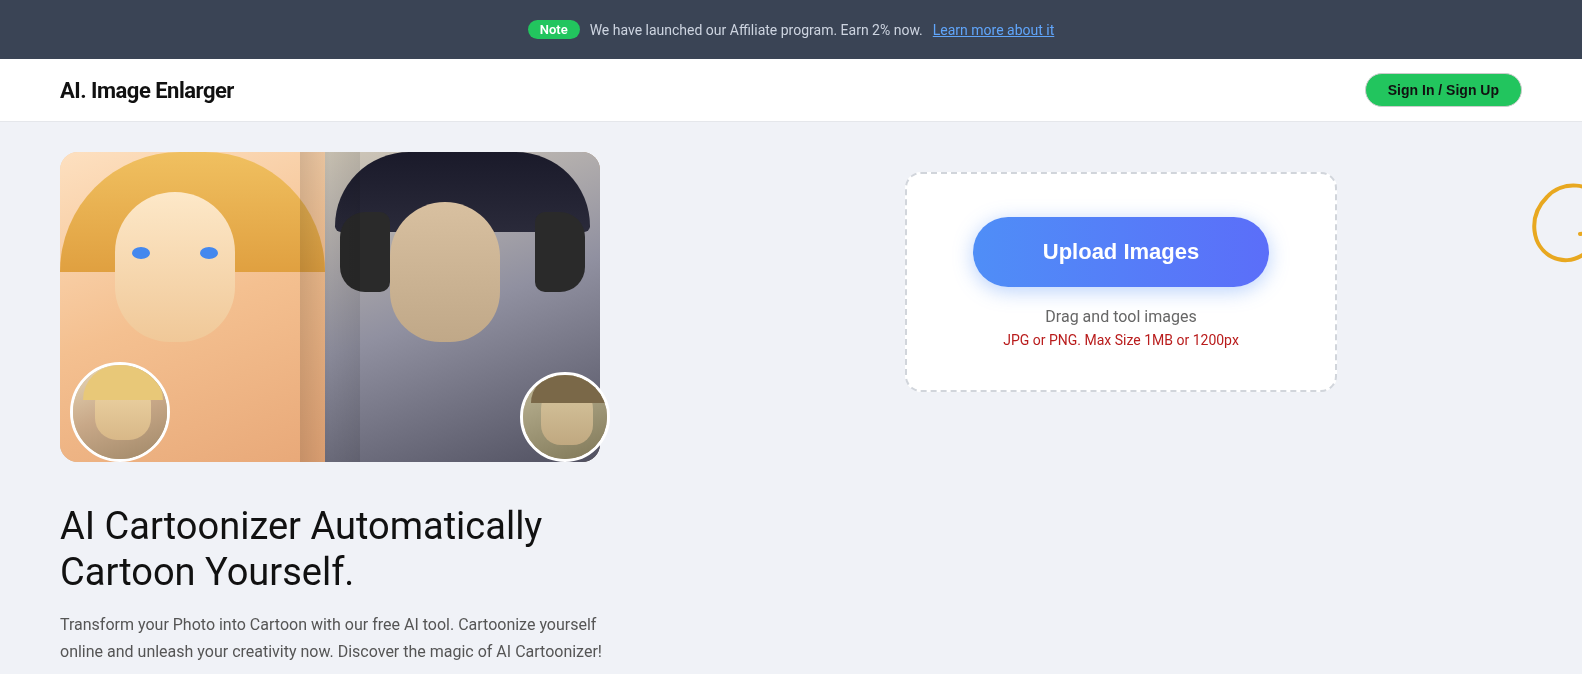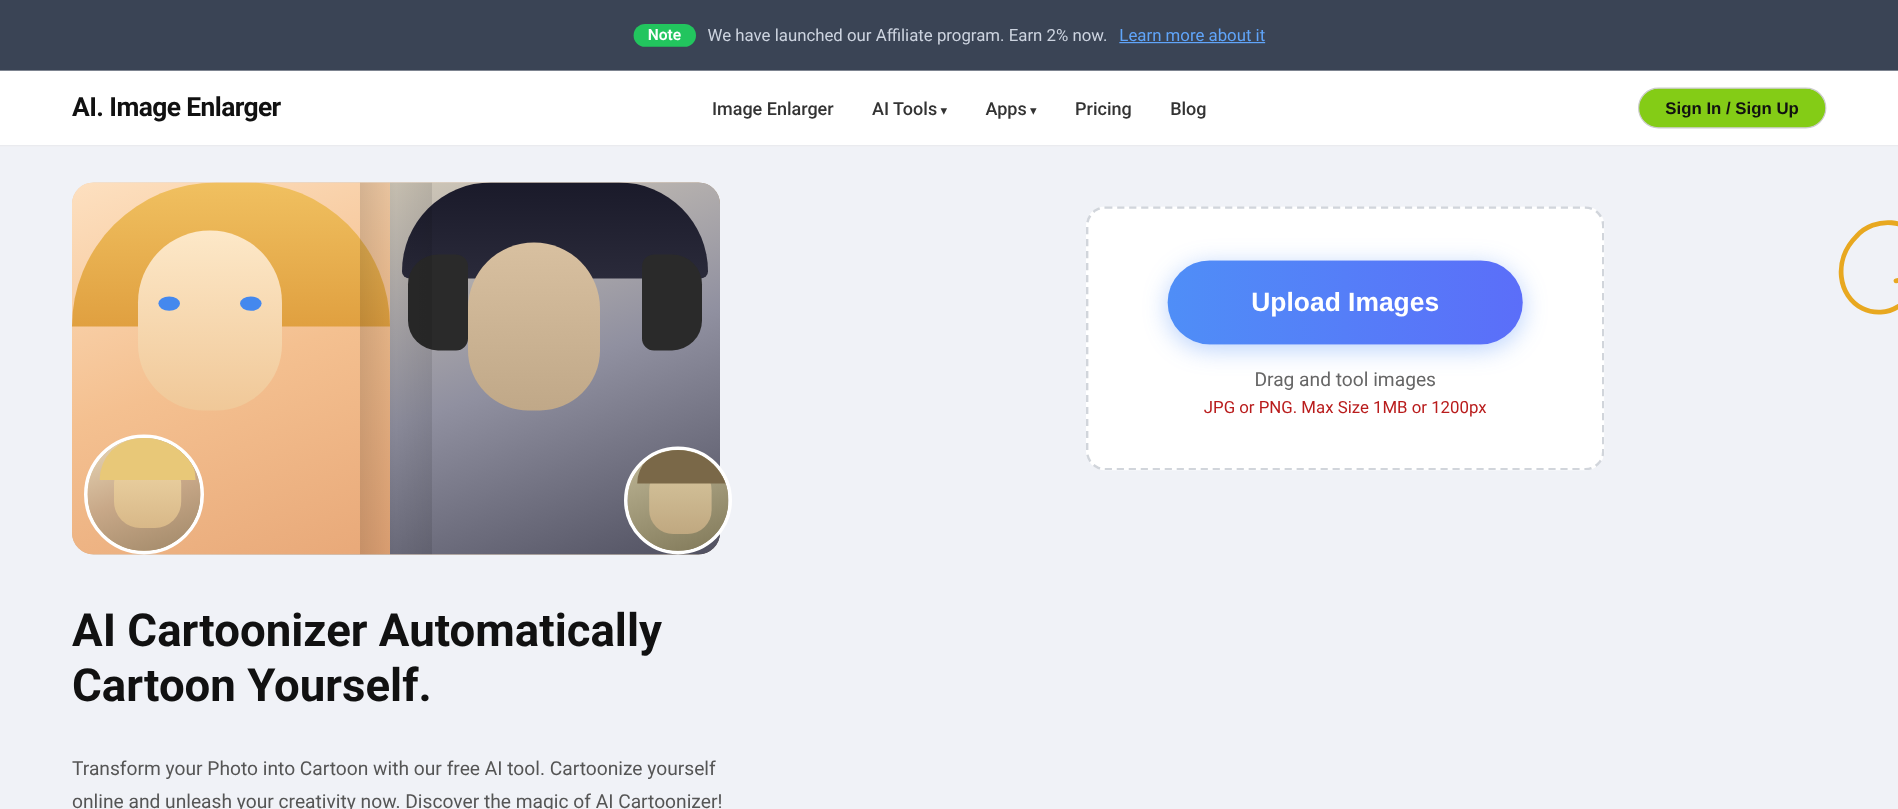--- a/index.html
+++ b/index.html
@@ -52,21 +52,21 @@
       text-decoration: none;
       color: #333;
       font-size: 15px;
       font-weight: 500;
     }
     .nav-links li a.with-arrow::after {
       content: ' ▾';
       font-size: 11px;
     }
     .nav-signin {
-      background: #84cc16;
+      background: #22c55e;
       border: 1.5px solid #ccc;
       border-radius: 30px;
       padding: 8px 22px;
       font-size: 14px;
       font-weight: 600;
       color: #111;
       cursor: pointer;
     }
 
     
@@ -128,24 +128,24 @@
       position: absolute;
       top: 12px; left: 20px;
       width: 48px; height: 58px;
       background: #b8a888;
       border-radius: 24px 24px 18px 18px;
     }
 
     
     .hero-title {
       font-size: 38px;
-      font-weight: 700;
+      font-weight: 400;
       color: #111;
       line-height: 1.2;
-      margin-bottom: 32px;
+      margin-bottom: 16px;
     }
     .hero-desc {
       font-size: 16px;
       color: #555;
       line-height: 1.7;
       margin-bottom: 28px;
     }
     .cta-button {
       background: linear-gradient(90deg, #7c5cfc 0%, #6040e0 100%);
       color: white;
@@ -224,27 +224,20 @@
 <body>
 
 <div class="top-banner">
   <span class="note-badge">Note</span>
   <span>We have launched our Affiliate program. Earn 2% now.</span>
   <a href="#">Learn more about it</a>
 </div>
 
 <nav>
   <div class="nav-logo">AI. Image Enlarger</div>
-  <ul class="nav-links">
-    <li><a href="#">Image Enlarger</a></li>
-    <li><a href="#" class="with-arrow">AI Tools</a></li>
-    <li><a href="#" class="with-arrow">Apps</a></li>
-    <li><a href="#">Pricing</a></li>
-    <li><a href="#">Blog</a></li>
-  </ul>
   <button class="nav-signin">Sign In / Sign Up</button>
 </nav>
 
 <div class="main-content">
 
   <div class="left-section">
     
     <div class="hero-images">
       <div style="position:relative; width:540px; height:310px; border-radius:18px; overflow:hidden; background: linear-gradient(135deg, #f0d0b0 0%, #c8a888 50%, #605040 100%);">
 

